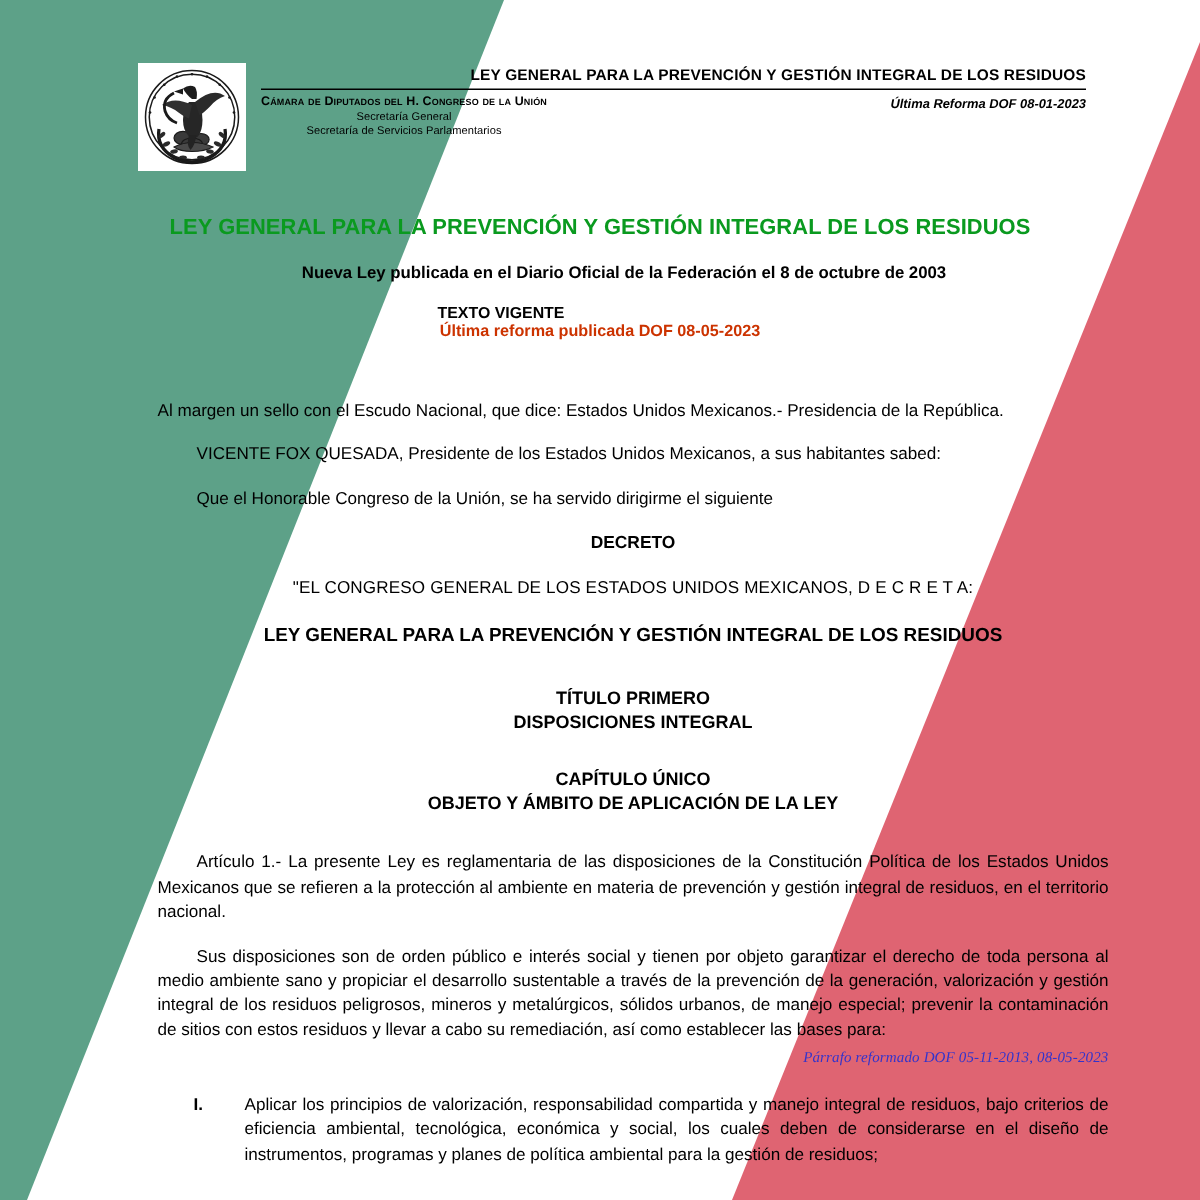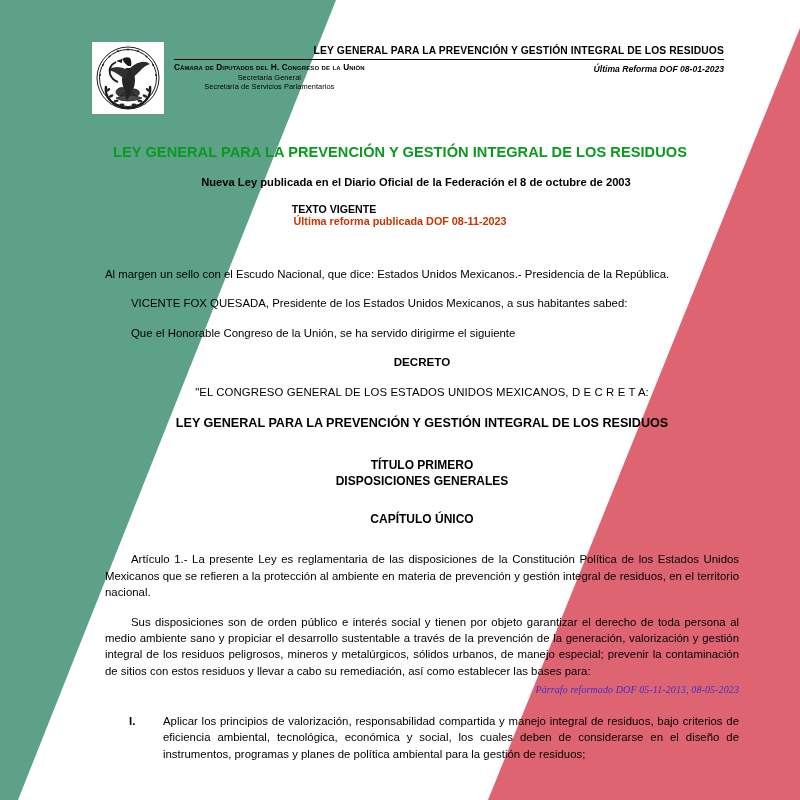--- a/index.html
+++ b/index.html
@@ -310,45 +310,46 @@
         </div>
       </div>
     </div>
 
     <div class="doc-title">LEY GENERAL PARA LA PREVENCIÓN Y GESTIÓN INTEGRAL DE LOS RESIDUOS</div>
 
     <div class="doc-subtitle">Nueva Ley publicada en el Diario Oficial de la Federación el 8 de octubre de 2003</div>
 
     <div class="texto-vigente">TEXTO VIGENTE</div>
 
-    <div class="ultima-reforma">Última reforma publicada DOF 08-11-2023</div>
+    <div class="ultima-reforma">Última reforma publicada DOF 08-05-2023</div>
 
     <div class="body-col">
 
       <p class="just">Al margen un sello con el Escudo Nacional, que dice: Estados Unidos Mexicanos.- Presidencia de la República.</p>
 
       <p class="just indent">
         <span class="b">VICENTE FOX QUESADA</span><span>, Presidente de los Estados Unidos Mexicanos, a sus habitantes sabed:</span>
       </p>
 
       <p class="just indent">Que el Honorable Congreso de la Unión, se ha servido dirigirme el siguiente</p>
 
       <p class="decreto-line">DECRETO</p>
 
       <p class="congreso-line">"EL CONGRESO GENERAL DE LOS ESTADOS UNIDOS MEXICANOS, D E C R E T A:</p>
 
       <p class="ley-line">LEY GENERAL PARA LA PREVENCIÓN Y GESTIÓN INTEGRAL DE LOS RESIDUOS</p>
 
       <div class="titulo-block">
         <p class="heading-center">TÍTULO PRIMERO</p>
-        <p class="heading-center">DISPOSICIONES GENERALES</p>
+        <p class="heading-center">DISPOSICIONES INTEGRAL</p>
       </div>
 
       <div class="capitulo-block">
         <p class="heading-center">CAPÍTULO ÚNICO</p>
+        <p class="heading-center">OBJETO Y ÁMBITO DE APLICACIÓN DE LA LEY</p>
       </div>
 
       <p class="just indent">
         <span class="b">Artículo 1.-</span><span> La presente Ley es reglamentaria de las disposiciones de la Constitución Política de los Estados Unidos Mexicanos que se refieren a la protección al ambiente en materia de prevención y gestión integral de residuos, en el territorio nacional.</span>
       </p>
 
       <p class="just indent tight">Sus disposiciones son de orden público e interés social y tienen por objeto garantizar el derecho de toda persona al medio ambiente sano y propiciar el desarrollo sustentable a través de la prevención de la generación, valorización y gestión integral de los residuos peligrosos, mineros y metalúrgicos, sólidos urbanos, de manejo especial; prevenir la contaminación de sitios con estos residuos y llevar a cabo su remediación, así como establecer las bases para:</p>
 
       <div class="reform-note">Párrafo reformado DOF 05-11-2013, 08-05-2023</div>
 

